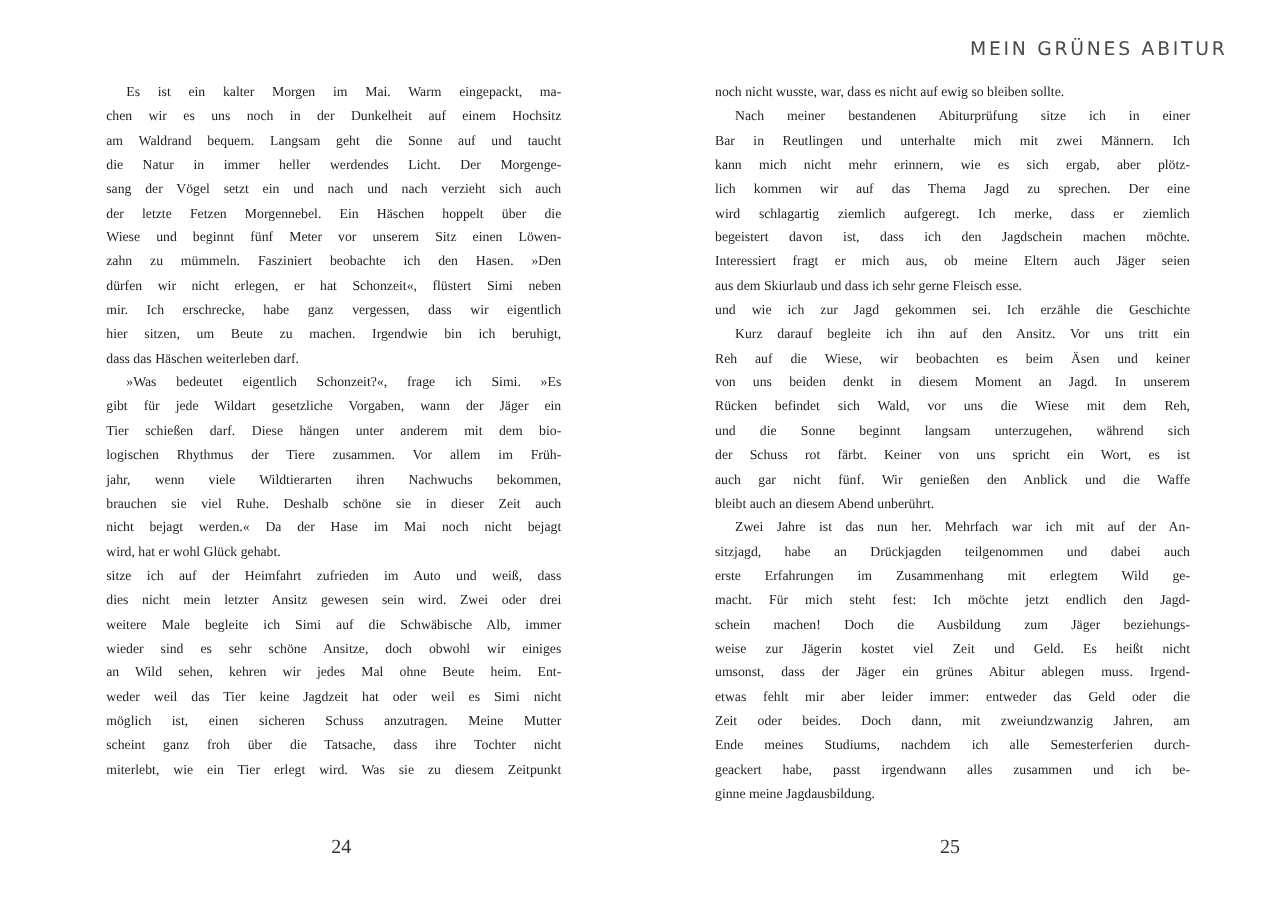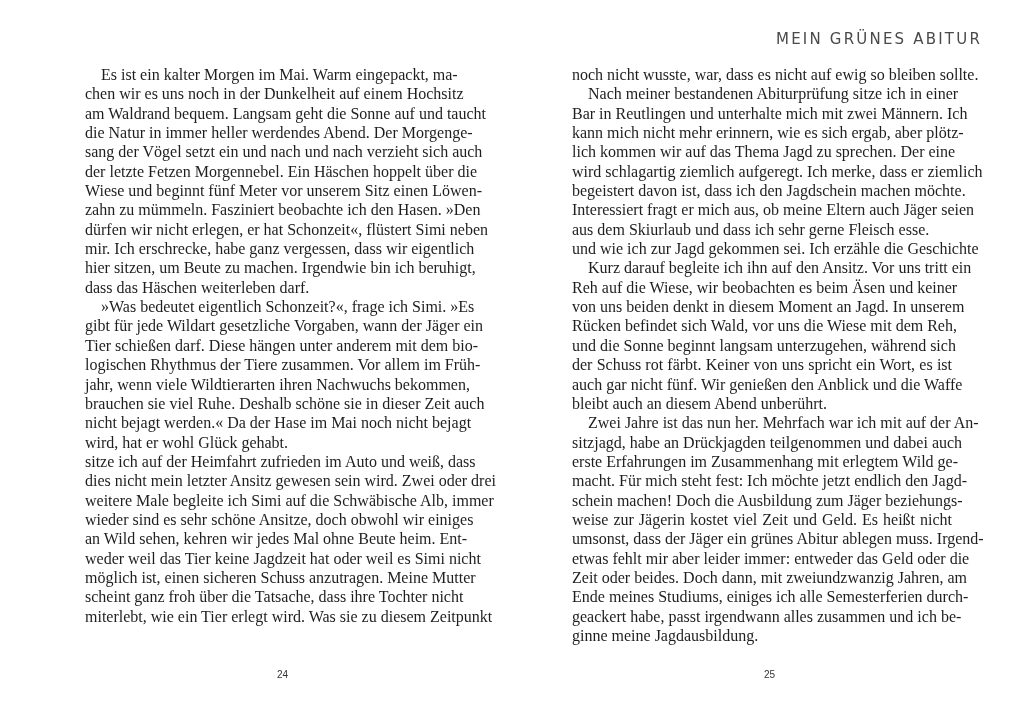--- a/index.html
+++ b/index.html
@@ -8,45 +8,45 @@
     .page { position: absolute; top: 0; height: 721px; }
     .page-left { left: 0; width: 510px; }
     .page-right { left: 510px; width: 510px; }
     .running-head {
       position: absolute; top: 30px; right: 38px;
       font-family: "DejaVu Sans", sans-serif; font-size: 15px;
       letter-spacing: 2.2px; color: #4a4a4a; white-space: nowrap;
     }
     .body-text {
       position: absolute; top: 65px;
-      font-family: "Liberation Serif", serif; font-size: 16px;
+      font-family: "Liberation Serif", serif; font-size: 11px;
       line-height: 19.35px; color: #1e1e1e;
     }
     .page-left .body-text { left: 85px; width: 364px; }
     .page-right .body-text { left: 62px; width: 380px; }
     .line { display: block; text-align: justify; text-align-last: justify; white-space: nowrap; height: 19.35px; }
     .line.last { text-align-last: left; }
     .line.indent { padding-left: 16px; }
     .folio {
-      position: absolute; top: 669px; width: 30px; text-align: right;
-      font-family: Liberation Sans, sans-serif; font-size: 10px; color: #333;
+      position: absolute; top: 669px; width: 30px; text-align: center;
+      font-family: Liberation Serif, serif; font-size: 16px; color: #333;
     }
     .page-left .folio { left: 258px; }
     .page-right .folio { left: 235px; }
   </style>
 </head>
 <body>
 
 <div class="spread">
   <div class="page page-left">
     <div class="body-text" id="left-body">
         <span class="line indent">Es ist ein kalter Morgen im Mai. Warm eingepackt, ma-</span>
         <span class="line">chen wir es uns noch in der Dunkelheit auf einem Hochsitz</span>
         <span class="line">am Waldrand bequem. Langsam geht die Sonne auf und taucht</span>
-        <span class="line">die Natur in immer heller werdendes Abend. Der Morgenge-</span>
+        <span class="line">die Natur in immer heller werdendes Licht. Der Morgenge-</span>
         <span class="line">sang der Vögel setzt ein und nach und nach verzieht sich auch</span>
         <span class="line">der letzte Fetzen Morgennebel. Ein Häschen hoppelt über die</span>
         <span class="line">Wiese und beginnt fünf Meter vor unserem Sitz einen Löwen-</span>
         <span class="line">zahn zu mümmeln. Fasziniert beobachte ich den Hasen. »Den</span>
         <span class="line">dürfen wir nicht erlegen, er hat Schonzeit«, flüstert Simi neben</span>
         <span class="line">mir. Ich erschrecke, habe ganz vergessen, dass wir eigentlich</span>
         <span class="line">hier sitzen, um Beute zu machen. Irgendwie bin ich beruhigt,</span>
         <span class="line last">dass das Häschen weiterleben darf.</span>
         <span class="line indent">»Was bedeutet eigentlich Schonzeit?«, frage ich Simi. »Es</span>
         <span class="line">gibt für jede Wildart gesetzliche Vorgaben, wann der Jäger ein</span>
@@ -91,19 +91,19 @@
         <span class="line last">bleibt auch an diesem Abend unberührt.</span>
         <span class="line indent">Zwei Jahre ist das nun her. Mehrfach war ich mit auf der An-</span>
         <span class="line">sitzjagd, habe an Drückjagden teilgenommen und dabei auch</span>
         <span class="line">erste Erfahrungen im Zusammenhang mit erlegtem Wild ge-</span>
         <span class="line">macht. Für mich steht fest: Ich möchte jetzt endlich den Jagd-</span>
         <span class="line">schein machen! Doch die Ausbildung zum Jäger beziehungs-</span>
         <span class="line">weise zur Jägerin kostet viel Zeit und Geld. Es heißt nicht</span>
         <span class="line">umsonst, dass der Jäger ein grünes Abitur ablegen muss. Irgend-</span>
         <span class="line">etwas fehlt mir aber leider immer: entweder das Geld oder die</span>
         <span class="line">Zeit oder beides. Doch dann, mit zweiundzwanzig Jahren, am</span>
-        <span class="line">Ende meines Studiums, einiges ich alle Semesterferien durch-</span>
+        <span class="line">Ende meines Studiums, nachdem ich alle Semesterferien durch-</span>
         <span class="line">geackert habe, passt irgendwann alles zusammen und ich be-</span>
         <span class="line last">ginne meine Jagdausbildung.</span>
       </div>
     <div class="folio">25</div>
   </div>
 </div>
 
 </body></html>

